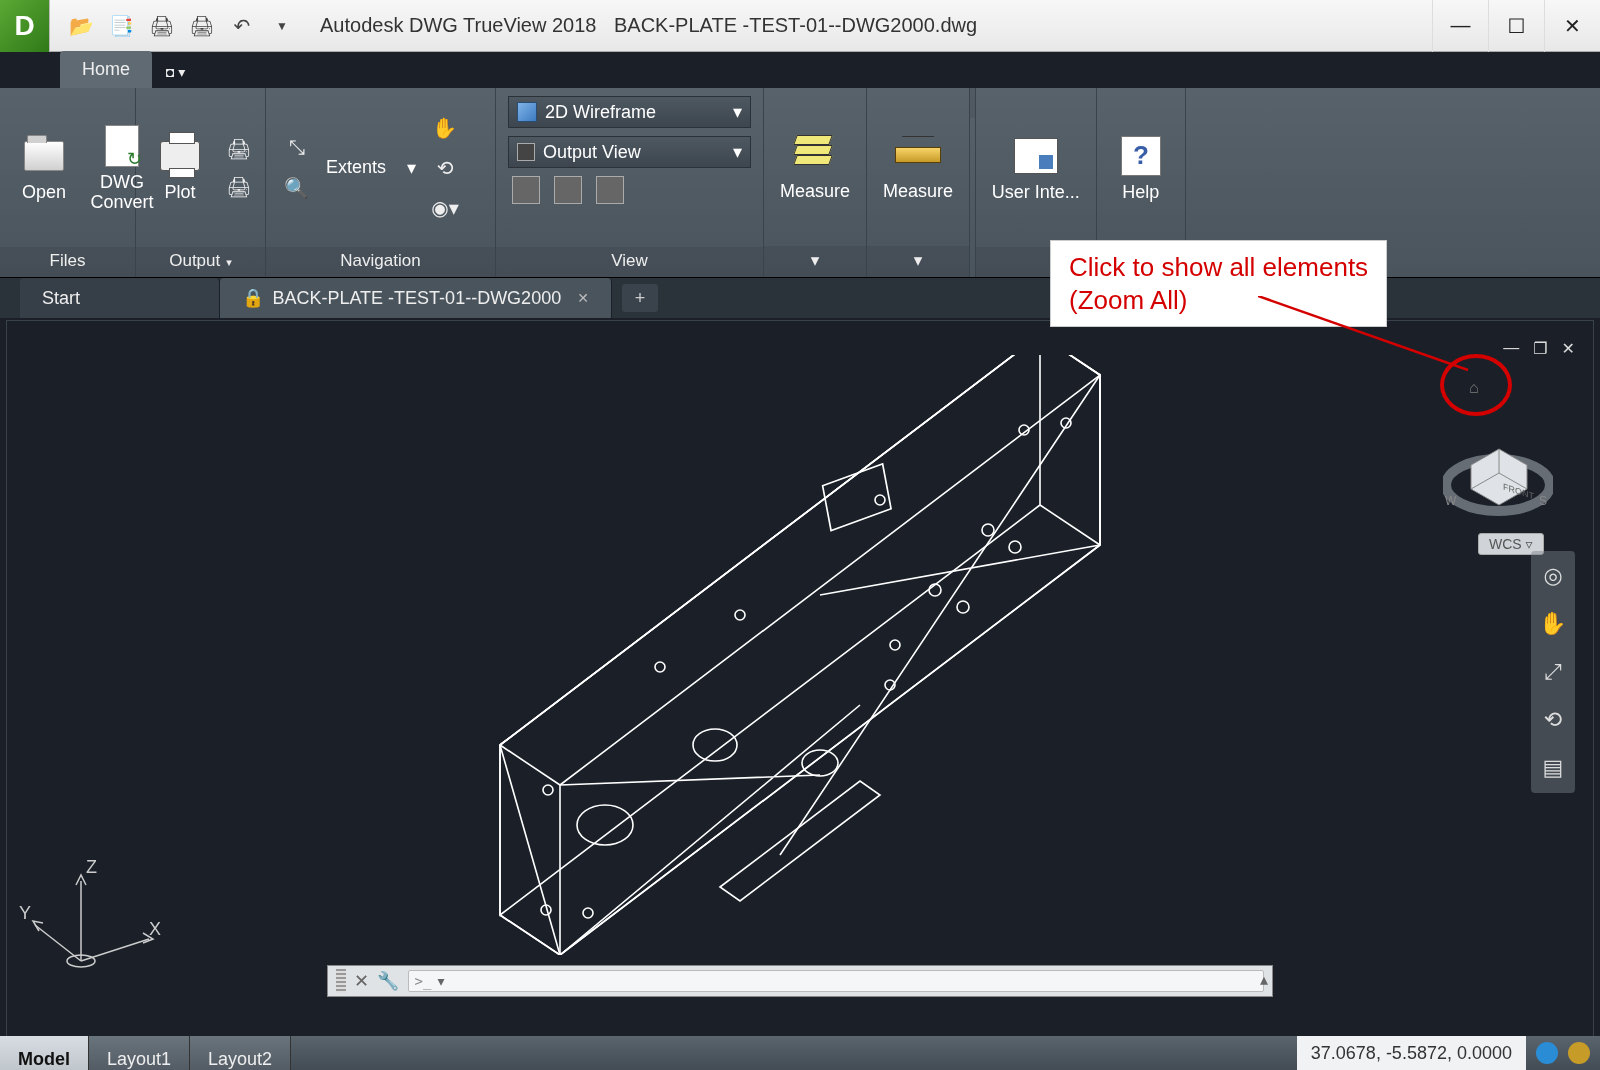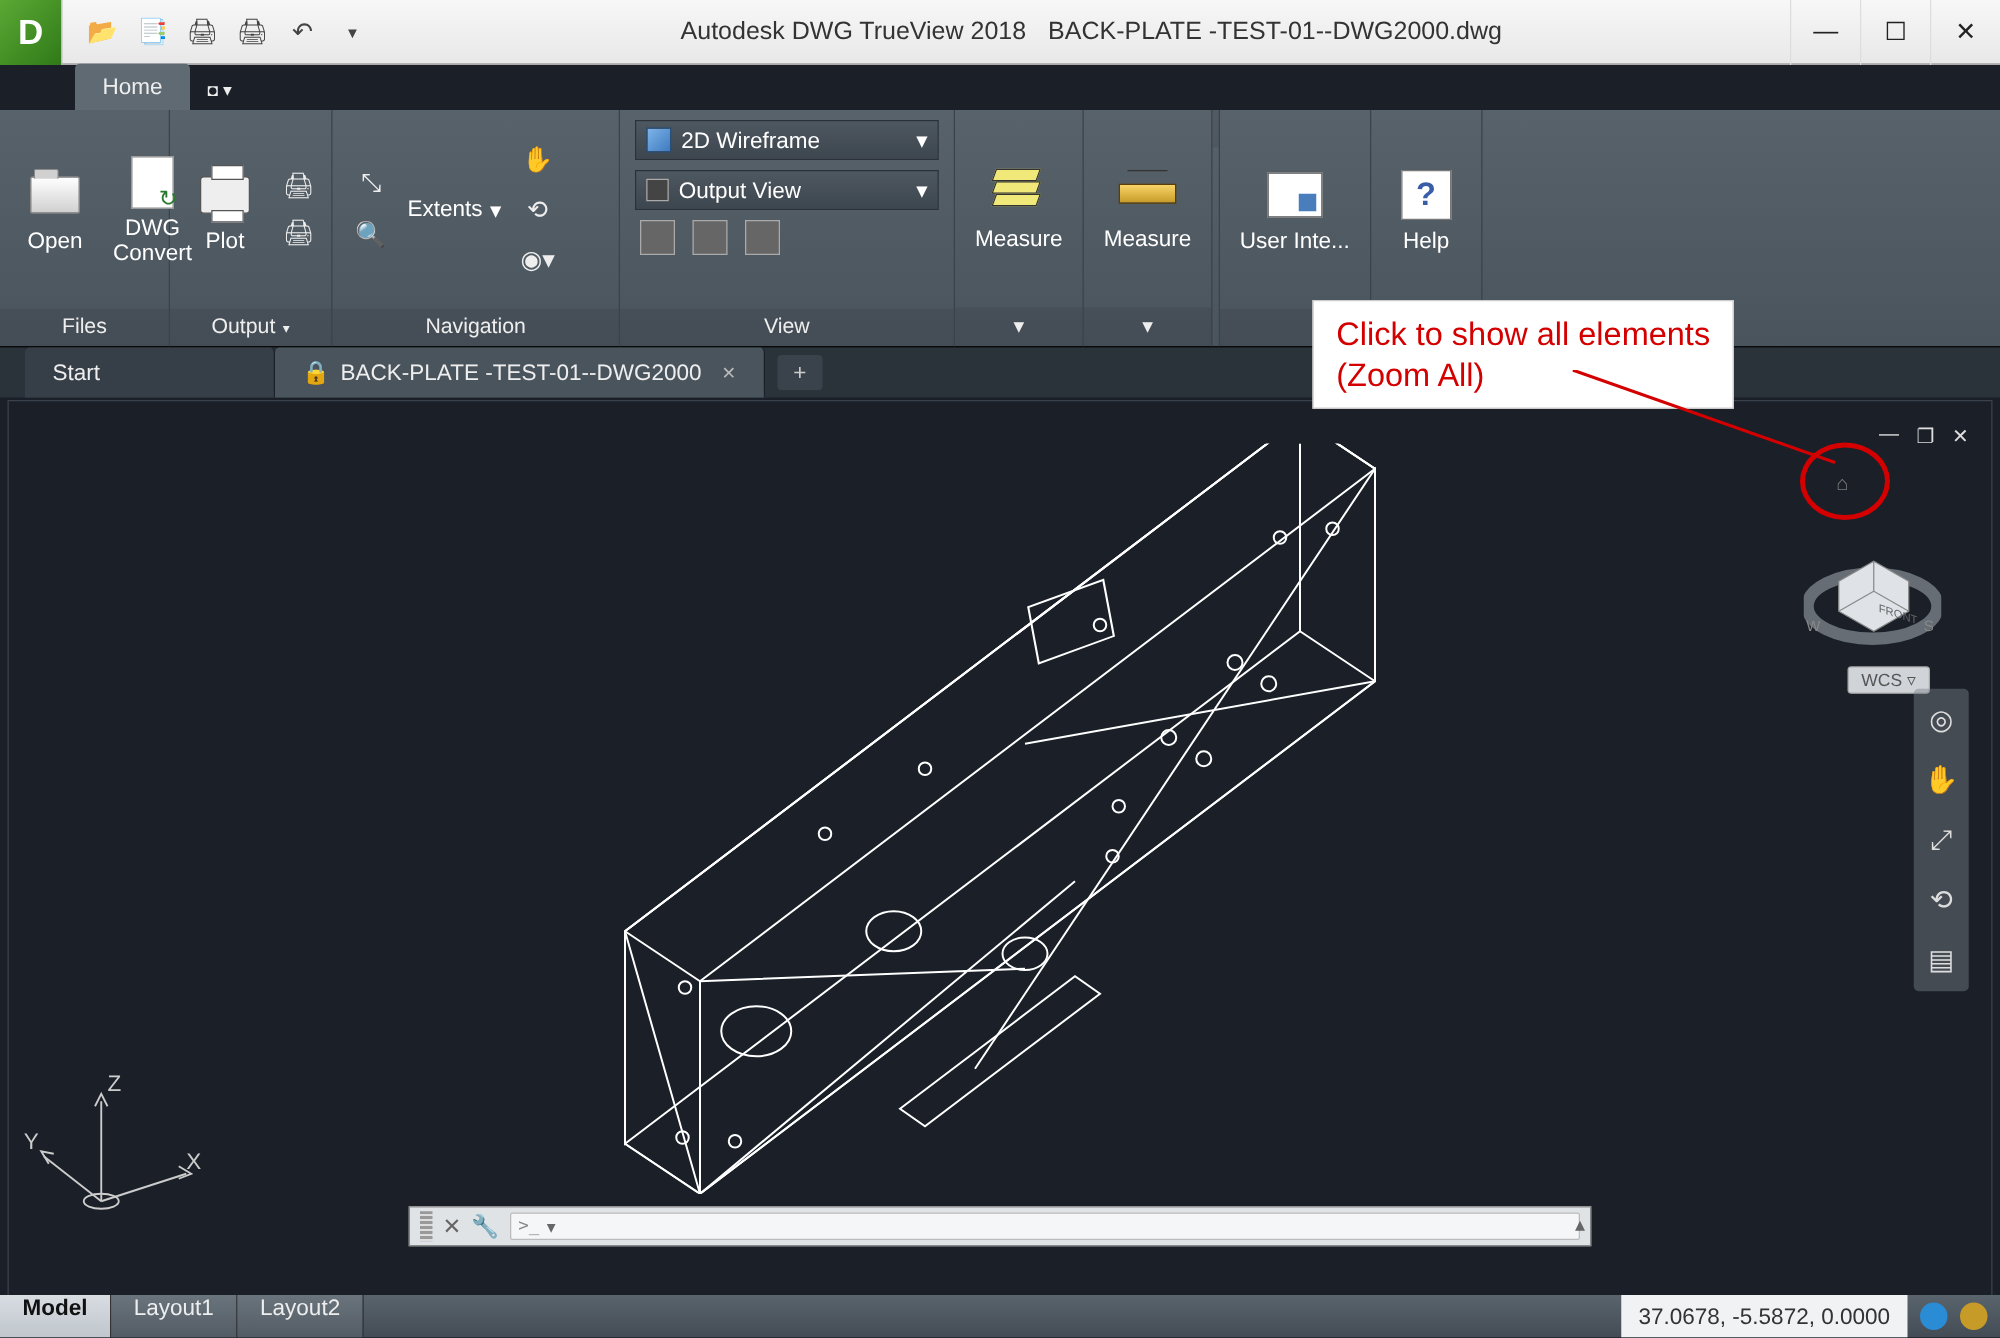--- a/index.html
+++ b/index.html
@@ -3,21 +3,21 @@
 <meta charset="utf-8">
 <style>
 * { box-sizing: border-box; margin: 0; padding: 0; font-family: "Segoe UI", Arial, sans-serif; }
 body { width: 1600px; height: 1070px; background: #1a1f28; overflow: hidden; position: relative; }
 
 
 .titlebar { height: 52px; background: linear-gradient(#f7f7f7, #e8e8e8); display: flex; align-items: center; border-bottom: 1px solid #aaa; }
 .app-icon { width: 50px; height: 52px; background: linear-gradient(135deg, #5ba834, #2f7a18); display: flex; align-items: center; justify-content: center; color: #fff; font-size: 28px; font-weight: bold; border-right: 1px solid #bbb; }
 .qat { display: flex; gap: 12px; padding: 0 18px; align-items: center; }
 .qat .qbtn { width: 28px; height: 28px; display: flex; align-items: center; justify-content: center; color: #444; font-size: 20px; }
-.title-center { flex: 1; text-align: center; font-size: 20px; color: #333; }
+.title-center { flex: 1; text-align: left; font-size: 20px; color: #333; }
 .title-center span { margin: 0 6px; }
 .winbtns { display: flex; }
 .winbtns .wb { width: 56px; height: 52px; display: flex; align-items: center; justify-content: center; font-size: 20px; color: #222; border-left: 1px solid #ddd; }
 
 
 .ribbon-tabs { height: 36px; background: #1a1f28; display: flex; align-items: flex-end; padding-left: 60px; }
 .rtab { padding: 8px 22px; color: #eee; font-size: 18px; border-radius: 4px 4px 0 0; }
 .rtab.active { background: #5f6a73; }
 .rtab.small { padding: 8px 14px; font-size: 14px; }
 
@@ -38,21 +38,21 @@
 .icon-doc::after { content: "↻"; position: absolute; right: -4px; bottom: -4px; font-size: 18px; color: #2a7a2e; }
 .icon-printer { width: 40px; height: 30px; background: #eee; border: 1px solid #555; border-radius: 3px; position: relative; }
 .icon-printer::before { content: ""; position: absolute; top: -10px; left: 8px; width: 24px; height: 10px; background: #fff; border: 1px solid #555; }
 .icon-printer::after { content: ""; position: absolute; bottom: -8px; left: 8px; width: 24px; height: 8px; background: #fff; border: 1px solid #555; }
 
 .small-col { display: flex; flex-direction: column; gap: 8px; }
 .smbtn { width: 30px; height: 30px; display: flex; align-items: center; justify-content: center; color: #eee; font-size: 20px; }
 
 .nav-body { display: flex; align-items: center; gap: 14px; padding: 6px 16px; flex: 1; }
 .nav-col { display: flex; flex-direction: column; gap: 10px; align-items: center; }
-.extents-row { display: flex; align-items: center; gap: 6px; color: #fff; font-size: 18px; }
+.extents-row { display: flex; align-items: center; gap: 21px; color: #fff; font-size: 18px; }
 
 .view-body { flex: 1; display: flex; flex-direction: column; gap: 8px; padding: 8px 12px; }
 .combo { height: 32px; background: linear-gradient(#4e5861, #3d464f); border: 1px solid #2a3138; display: flex; align-items: center; padding: 0 8px; color: #fff; font-size: 18px; gap: 8px; min-width: 240px; }
 .combo .arrow { margin-left: auto; }
 .cube-ico { width: 20px; height: 20px; background: linear-gradient(135deg,#7fb4e8,#3d7ac0); border: 1px solid #2a4d74; }
 .view-icons { display: flex; gap: 14px; padding-left: 4px; }
 .vi { width: 28px; height: 28px; border: 1px solid #aaa; background: #666; }
 
 .layers-i { width: 44px; height: 40px; position: relative; }
 .layers-i div { position: absolute; width: 36px; height: 10px; border: 1px solid #333; background: #f0e97a; transform: skewX(-20deg); left: 2px; }
@@ -107,21 +107,21 @@
 .navbar { position: absolute; right: 18px; top: 230px; width: 44px; background: rgba(120,128,136,0.45); border-radius: 4px; padding: 10px 0; display: flex; flex-direction: column; align-items: center; gap: 18px; }
 .navbar .nitem { width: 30px; height: 30px; display: flex; align-items: center; justify-content: center; color: #ddd; font-size: 22px; }
 
 
 .callout { position: absolute; font-size: 26px; color: #d40000; }
 .callout-box { background: #fff; border: 1px solid #ccc; padding: 10px 18px; line-height: 1.25; }
 .callout-circle { position: absolute; border: 4px solid #d40000; border-radius: 50%; }
 
 
 .bottombar { position: absolute; left: 0; right: 0; bottom: 0; height: 34px; background: linear-gradient(#5a646d,#434c55); display: flex; align-items: stretch; }
-.btab { padding: 0 18px; display: flex; align-items: flex-start; color: #eee; font-size: 18px; border-right: 1px solid #333; background: linear-gradient(#6a747d,#535c65); }
+.btab { padding: 0 18px; display: flex; align-items: flex-end; color: #eee; font-size: 18px; border-right: 1px solid #333; background: linear-gradient(#6a747d,#535c65); }
 .btab.active { background: linear-gradient(#d8dde2,#bfc6cc); color: #111; font-weight: bold; }
 .coords { margin-left: auto; background: #f0f2f4; color: #333; padding: 0 14px; display: flex; align-items: center; font-size: 18px; }
 .tray { display: flex; align-items: center; padding: 0 10px; gap: 10px; }
 .tray div { width: 22px; height: 22px; border-radius: 50%; }
 </style>
 </head>
 <body>
 
 <div class="titlebar">
   <div class="app-icon">D</div>

